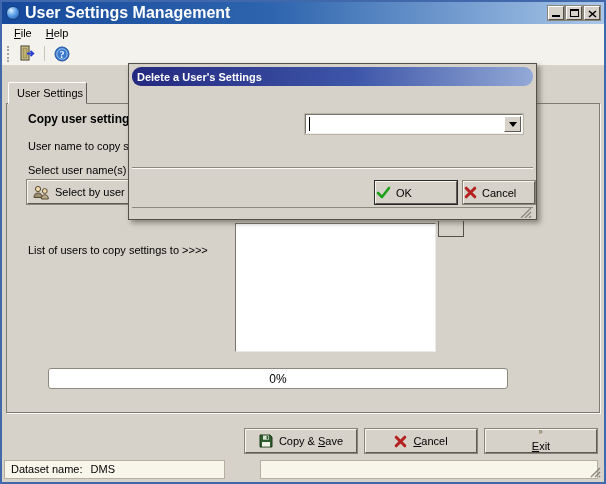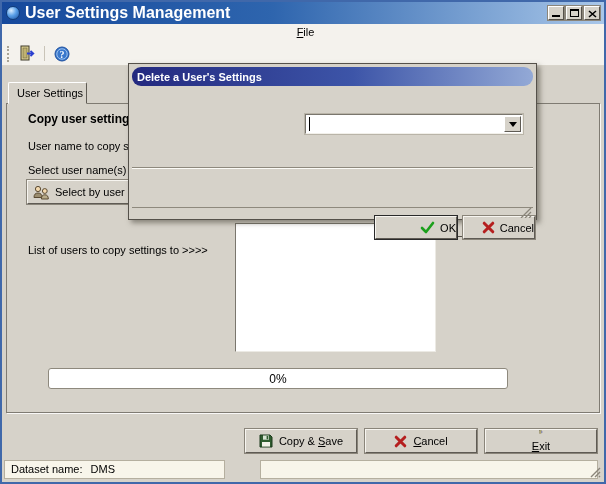--- a/index.html
+++ b/index.html
@@ -19,21 +19,21 @@
   .title-text { color:#fff; font-weight:bold; font-size:16px; flex:1; white-space:nowrap; }
   .win-buttons { display:flex; gap:2px; }
   .win-btn { position:relative; width:16px; height:14px; background:#d6d2c9;
     border:1px solid; border-color:#ffffff #55514a #55514a #ffffff; box-shadow:0 0 0 1px #8a857a; }
   .glyph-min { position:absolute; left:3px; bottom:2px; width:8px; height:2px; background:#000; }
   .glyph-max { position:absolute; left:3px; top:2px; width:9px; height:8px; border:1px solid #000; border-top-width:2px; }
   .glyph-close { position:absolute; left:3px; top:3px; }
 
   
   .menubar { position:absolute; left:0; top:22px; right:0; height:18px; background:#f4f2ed;
-    display:flex; align-items:center; padding-left:5px;flex-direction:column; }
+    display:flex; align-items:center; padding-left:5px; }
   .menu-item { padding:2px 7px; white-space:nowrap; }
   .mnemonic { text-decoration:underline; }
   .toolbar { position:absolute; left:0; top:40px; right:0; height:24px; background:#f4f2ed;
     border-bottom:1px solid #d9d5cb; display:flex; align-items:center; padding-left:3px; }
   .tb-grip { width:0; height:16px; border-left:2px dotted #a9a496; margin:0 5px 0 2px; }
   .tb-btn { width:26px; height:20px; display:flex; align-items:center; justify-content:center; }
   .tb-sep { width:1px; height:15px; background:#c9c4b8; margin:0 4px; }
 
   
   .tab { position:absolute; left:6px; top:80px; width:79px; height:22px; background:#d6d2c9;
@@ -86,21 +86,21 @@
   .combo-caret { position:absolute; left:3px; top:2px; width:1px; height:14px; background:#000; }
   .combo-btn { position:absolute; right:1px; top:1px; width:17px; height:16px; background:#d6d2c9;
     border:1px solid; border-color:#ffffff #5f5b54 #5f5b54 #ffffff;
     display:flex; align-items:center; justify-content:center; }
   .combo-arrow { width:0; height:0; border-left:4px solid transparent; border-right:4px solid transparent;
     border-top:5px solid #000; }
   .dlg-divider { position:absolute; left:3px; top:103px; right:3px; height:2px;
     border-top:1px solid #8e897d; border-bottom:1px solid #fcfbf6; }
   .dlg-btn { position:absolute; top:117px; height:23px; background:#d6d2c9;
     border:1px solid; border-color:#f7f5f0 #5f5b54 #5f5b54 #f7f5f0;
-    display:flex; align-items:center; justify-content:flex-end; gap:5px;margin-top:35px; }
+    display:flex; align-items:center; justify-content:flex-start; gap:5px; }
   .dlg-ok { left:246px; width:82px; box-shadow:0 0 0 1px #2a2a2a; }
   .dlg-cancel { left:334px; width:72px; box-shadow:0 0 0 1px #8a857a; }
   .dlg-bottom { position:absolute; left:3px; top:143px; right:3px; height:11px; border-top:1px solid #8e897d; }
   .dlg-grip { position:absolute; right:1px; bottom:0; }
 </style>
 </head>
 <body>
 
 <div class="window">
 

